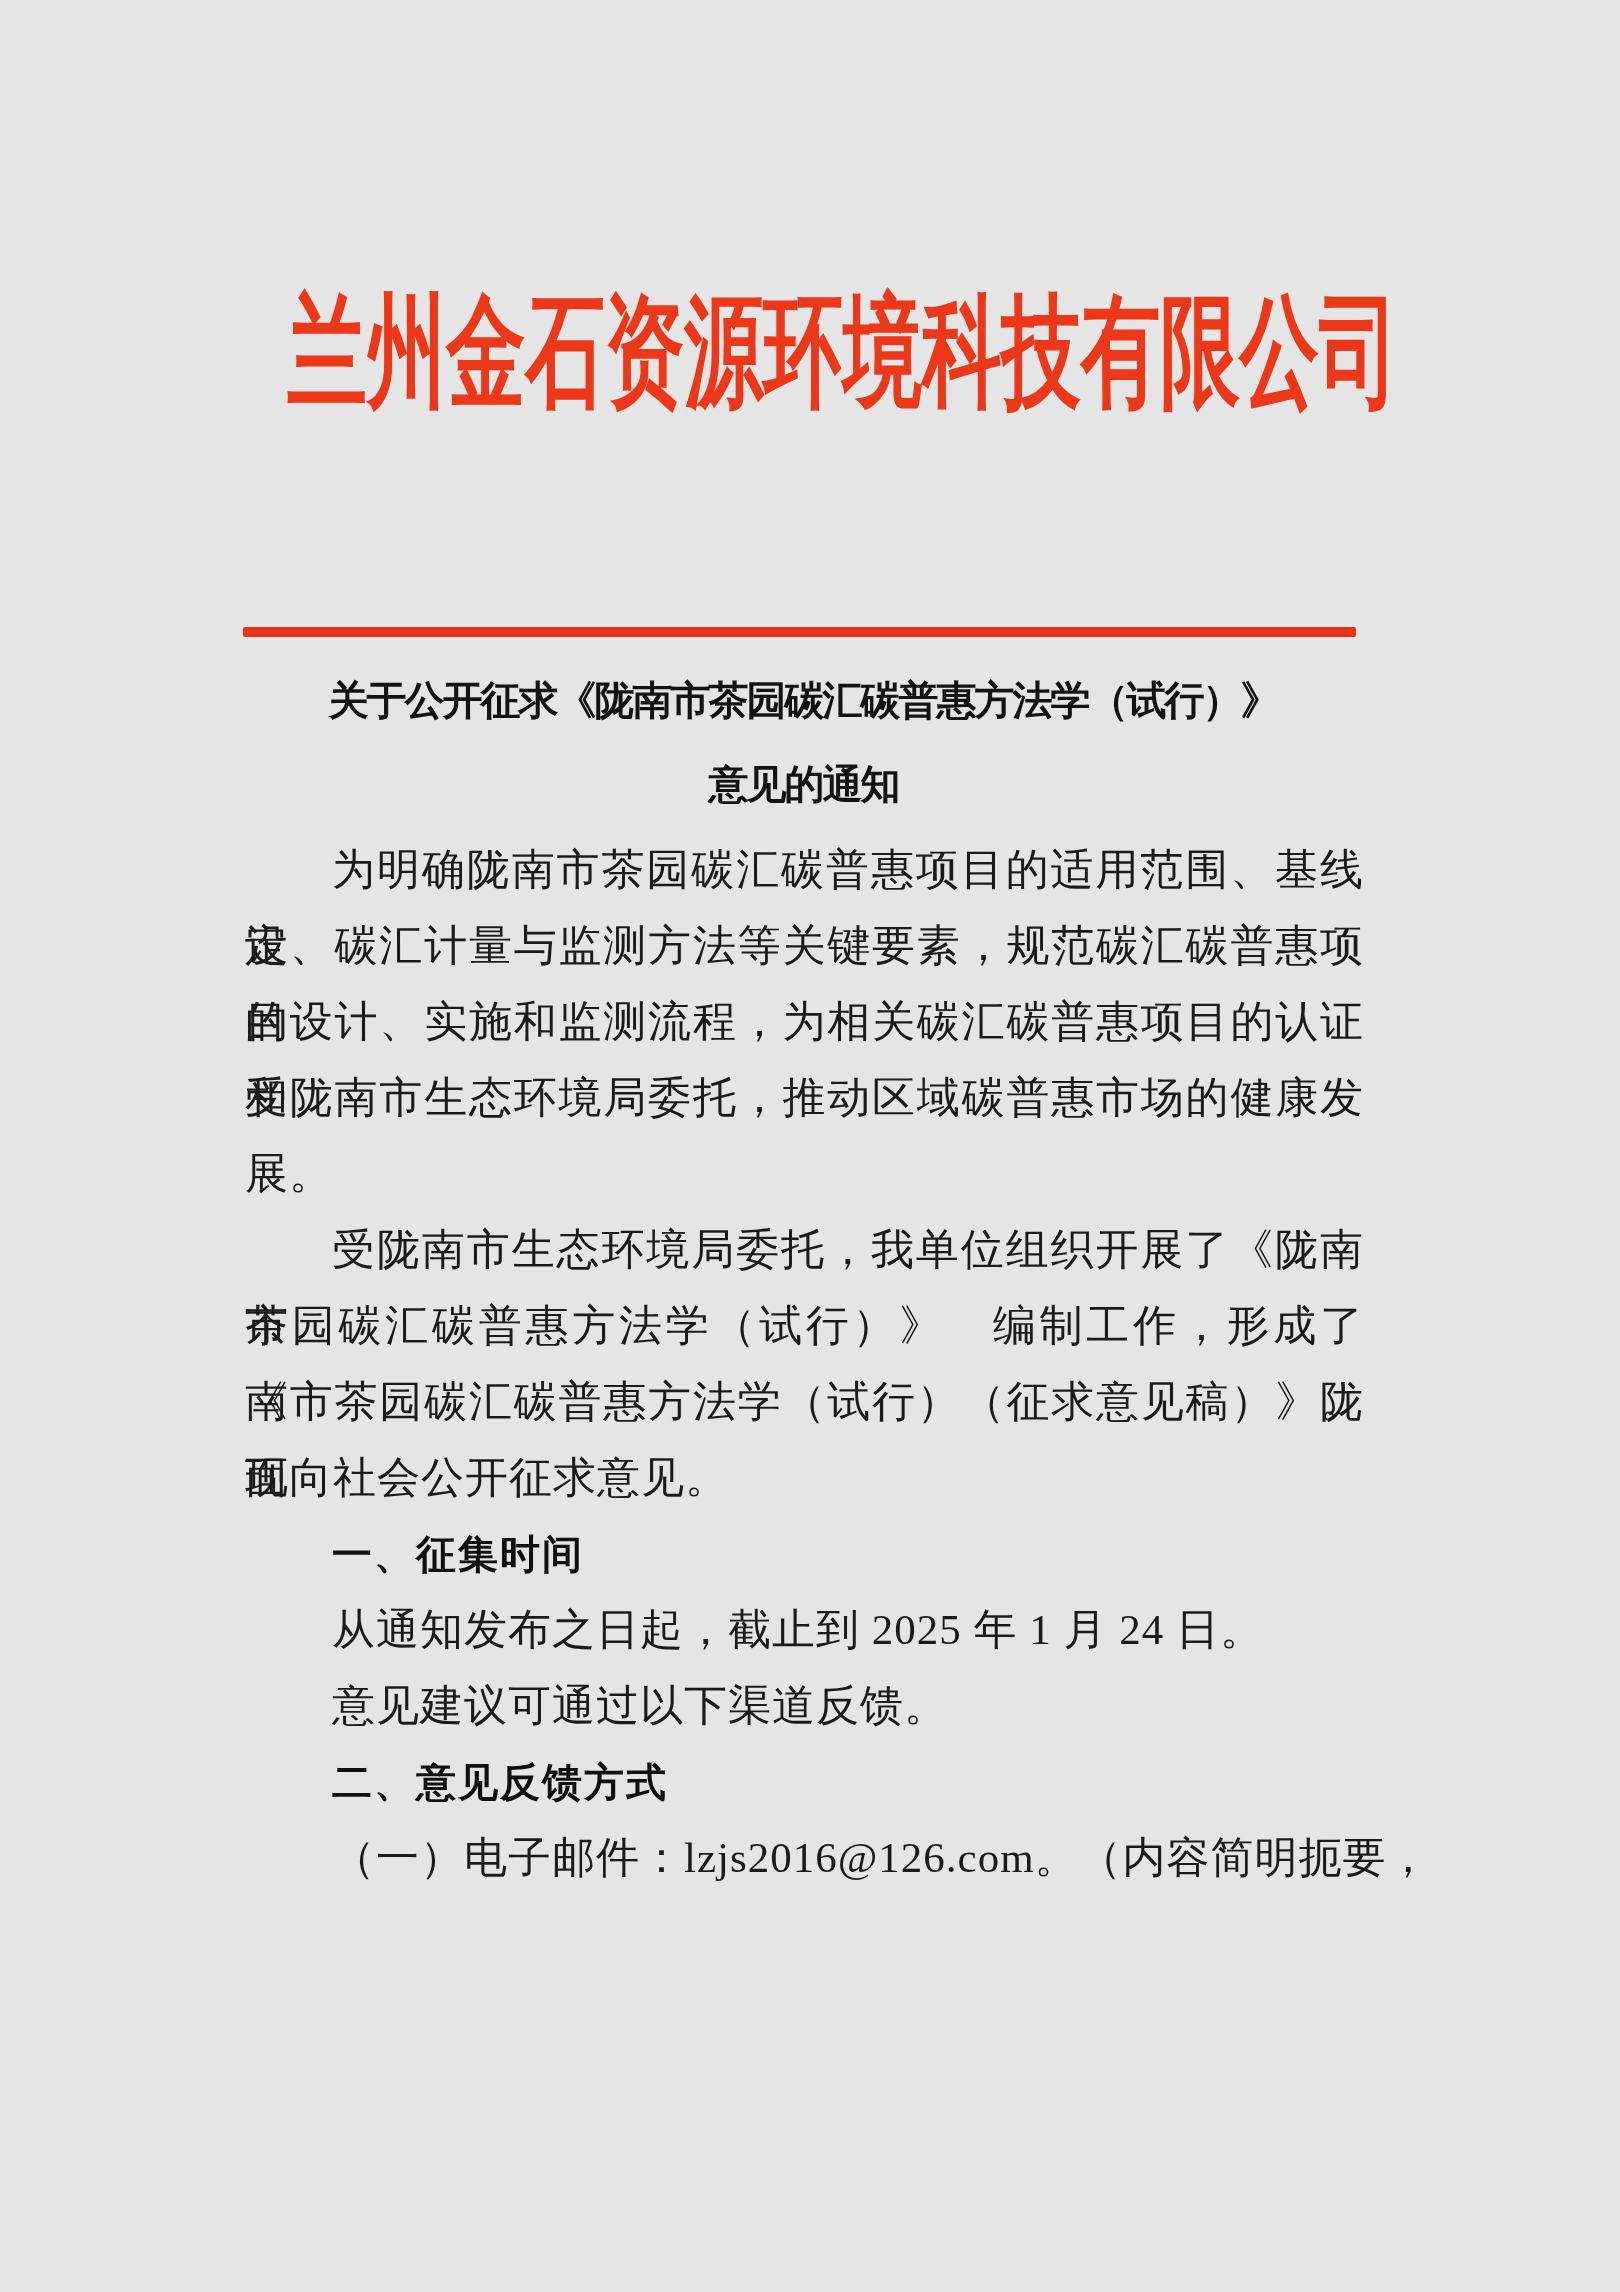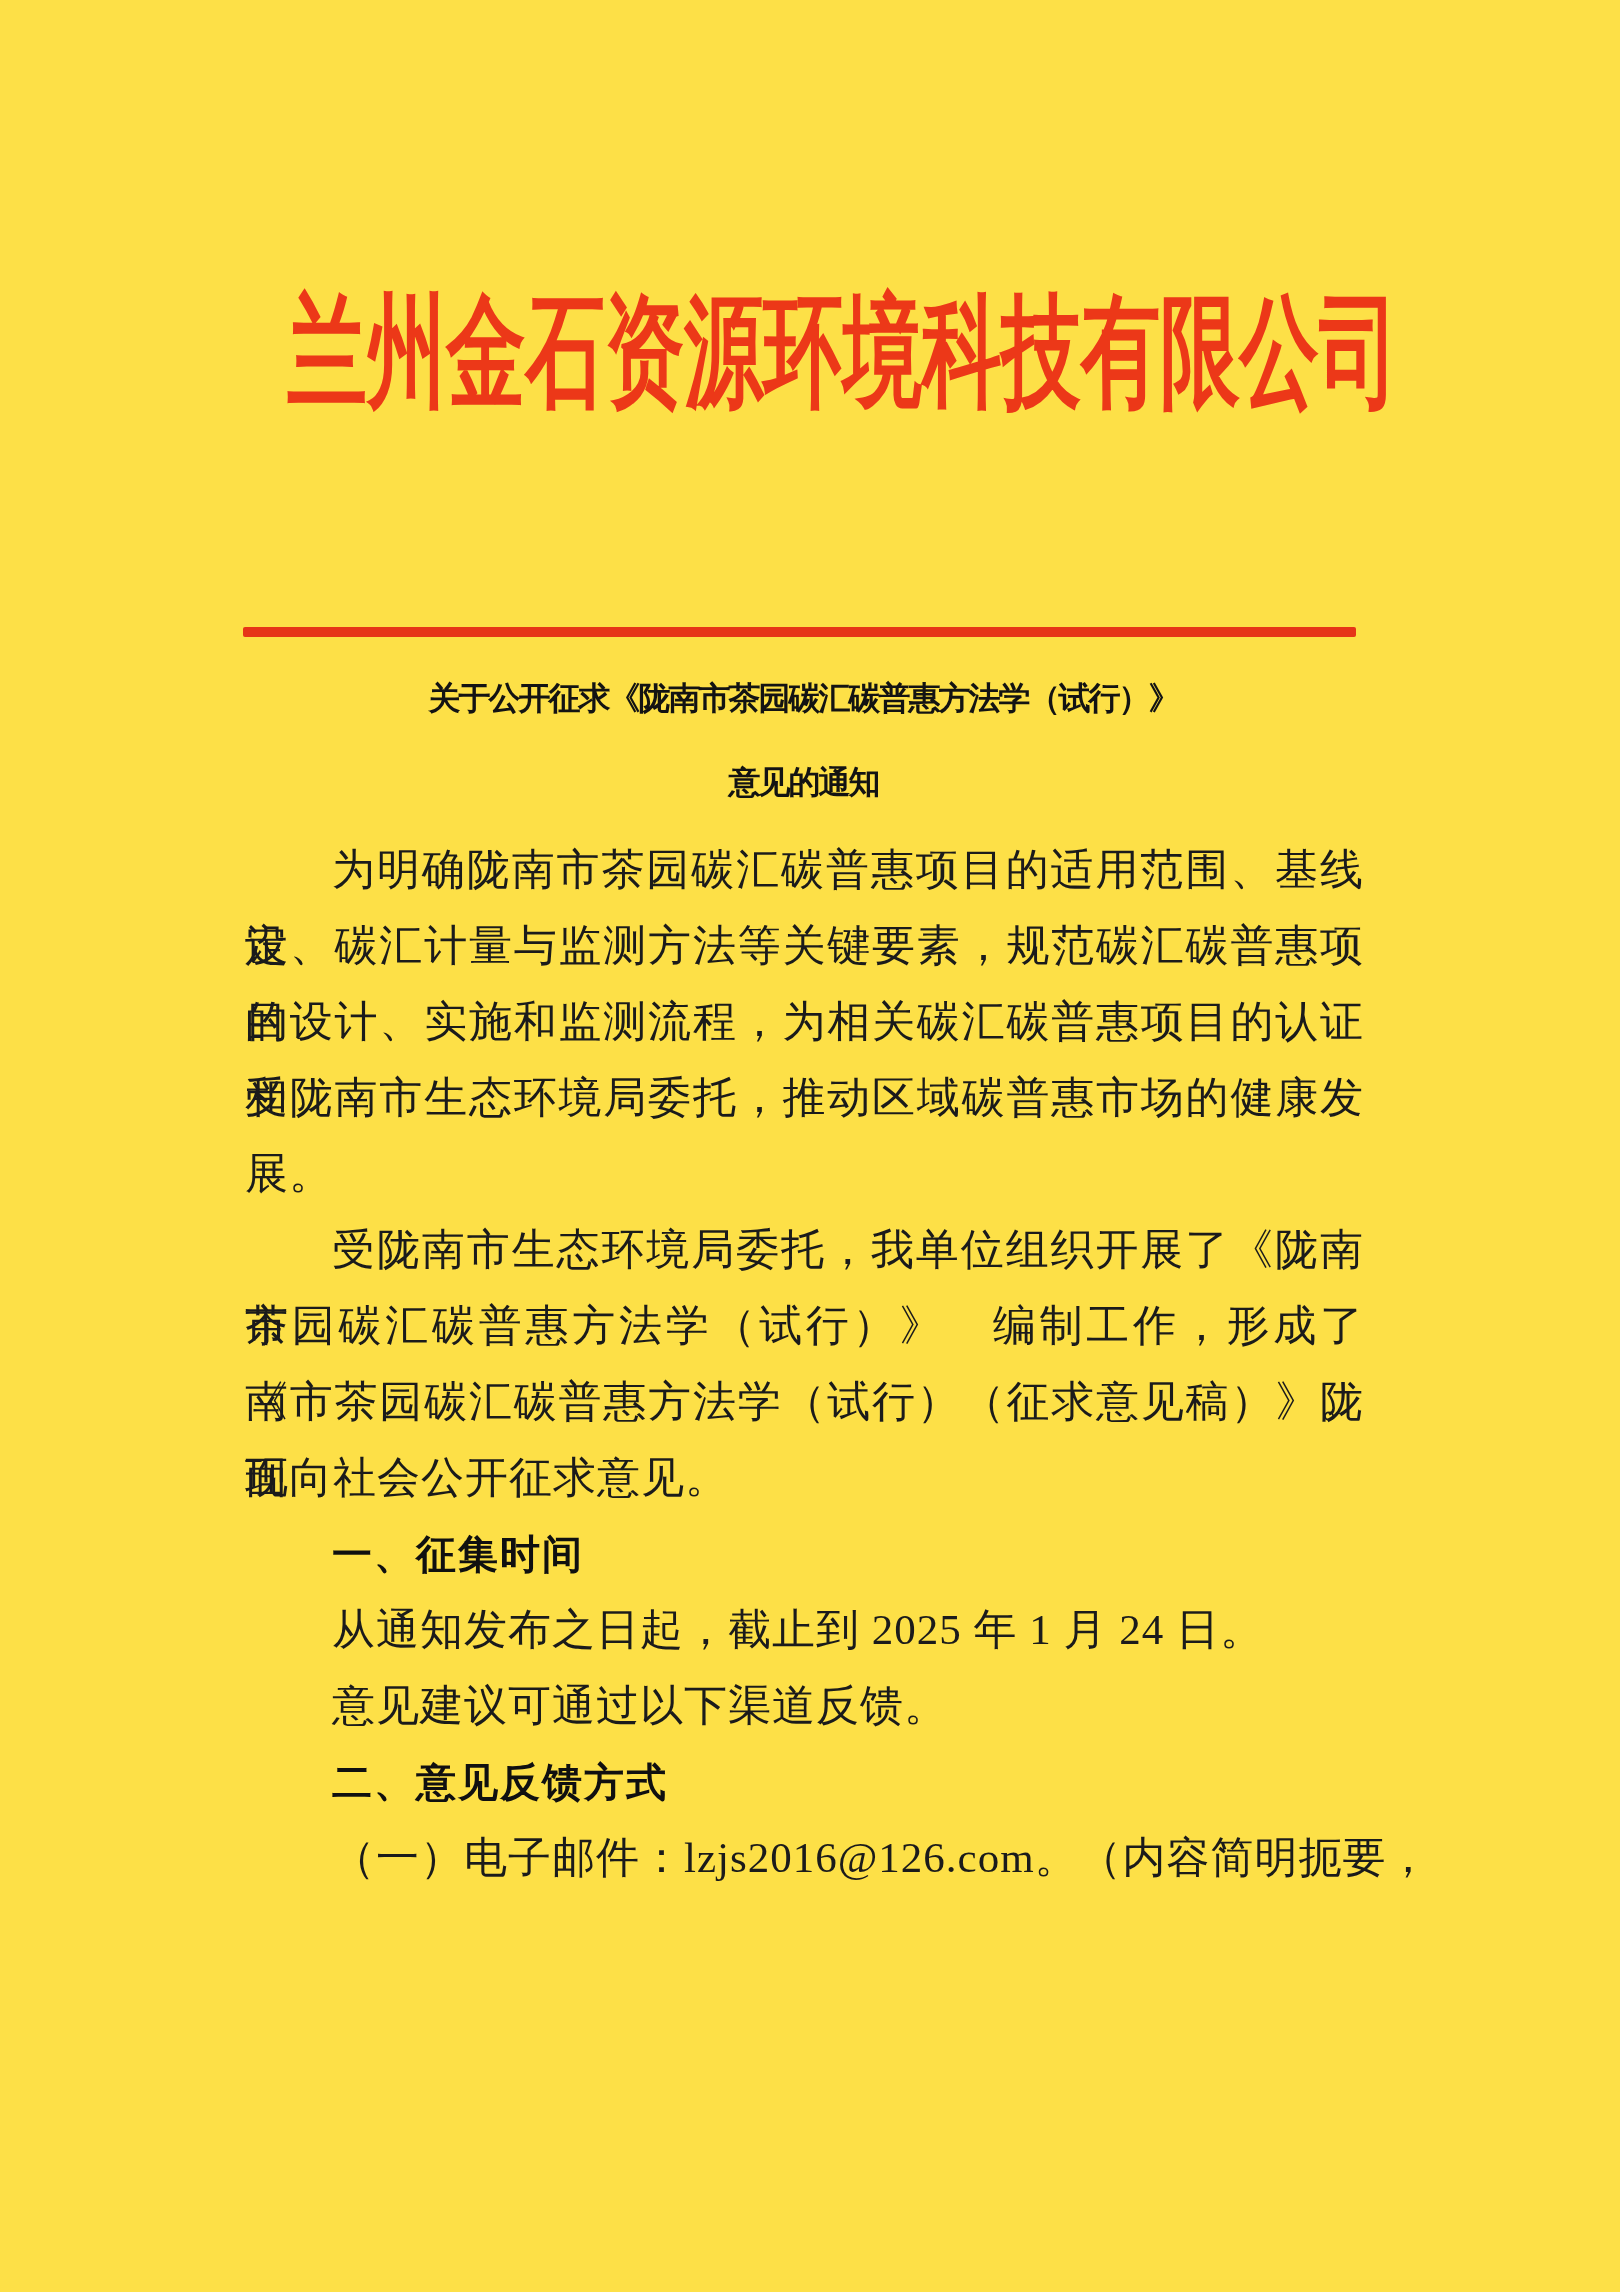--- a/index.html
+++ b/index.html
@@ -4,21 +4,21 @@
 <style>
   html, body {
     margin: 0;
     padding: 0;
     background: #ffffff;
   }
   .page {
     position: relative;
     width: 1620px;
     height: 2293px;
-    background: #fde047;
+    background: #e5e5e5;
     overflow: hidden;
     font-family: "Liberation Serif", serif;
   }
   
   .letterhead {
     position: absolute;
     top: 288px;
     left: 0;
     width: 1620px;
     text-align: center;
@@ -45,23 +45,23 @@
   
   .title-wrap {
     position: absolute;
     left: 225px;
     top: 659px;
     width: 1157px;
     text-align: center;
     color: #131313;
   }
   .title-line {
-    font-family: Liberation Mono, monospace;
+    font-family: Liberation Serif, serif;
     font-weight: bold;
-    font-size: 32px;
+    font-size: 40px;
     line-height: 84px;
     letter-spacing: -2px;
     white-space: nowrap;
   }
   
   .doc-body {
     position: absolute;
     left: 245px;
     top: 832px;
     width: 1119px;

